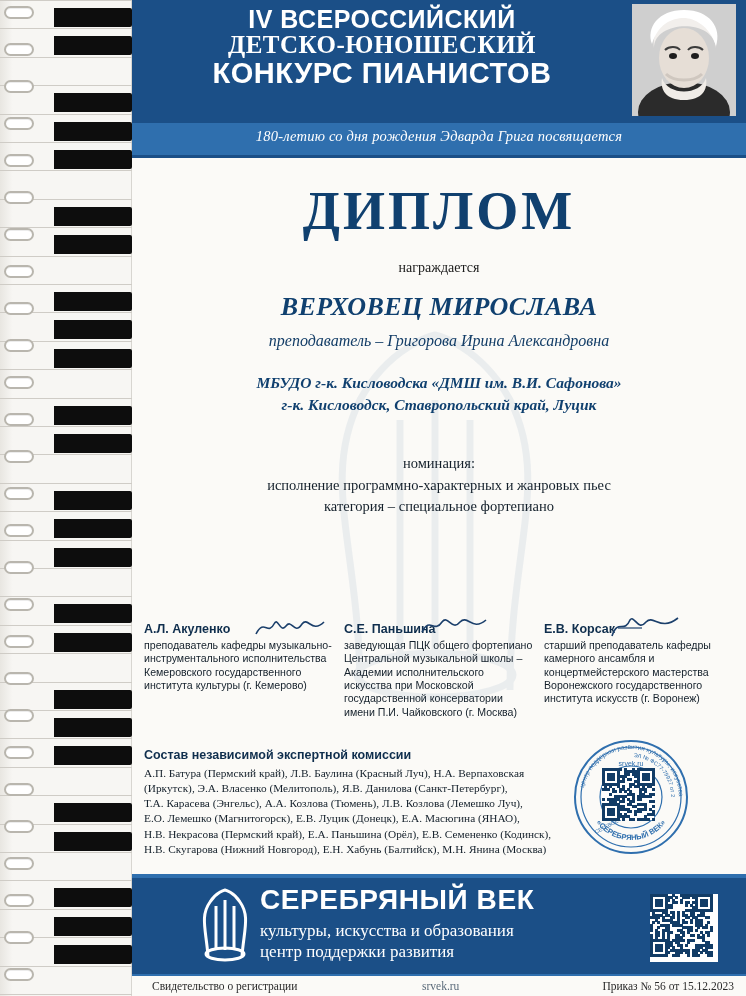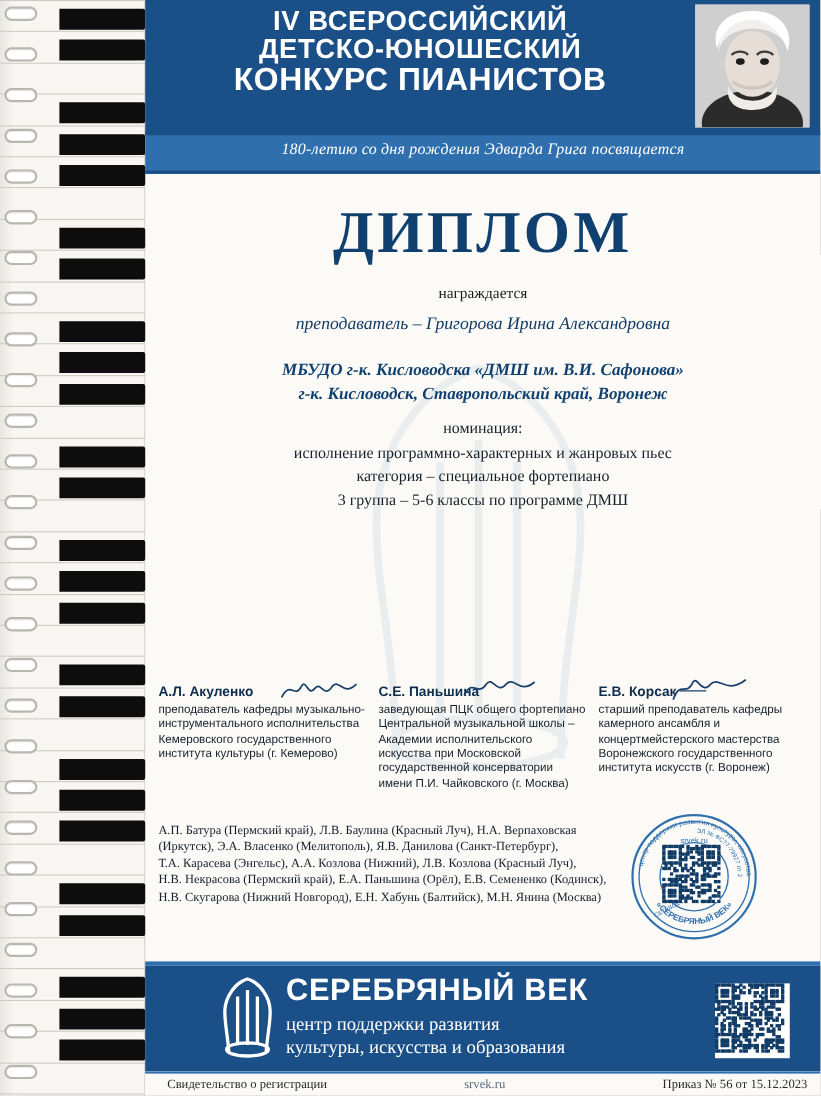--- a/index.html
+++ b/index.html
@@ -79,21 +79,21 @@
     position: absolute;
     left: 0; top: 6px;
     width: 500px;
     text-align: center;
     font-family: "Liberation Sans", sans-serif;
     font-weight: bold;
     line-height: 1.04;
     letter-spacing: .5px;
   }
   .ht1 { font-size: 25px; }
-  .ht2 { font-size: 25px; }
+  .ht2 { font-size: 25px; font-family: Liberation Serif, serif; }
   .ht3 { font-size: 29px; text-align: center; }
   .portrait {
     position: absolute;
     right: 10px; top: 4px;
     width: 104px; height: 112px;
     background: #d9d9d9;
     overflow: hidden;
   }
   .portrait svg { display:block; }
 
@@ -163,21 +163,21 @@
   }
   .org {
     margin-top: 22px;
     font-size: 15.5px;
     font-style: italic;
     font-weight: bold;
     color: #10406f;
     line-height: 1.45;
   }
   .nomination {
-    margin-top: 9px;
+    margin-top: 36px;
     font-size: 14.5px;
     color: #14202b;
     line-height: 1.5;
   }
 
   
   .signatures {
     position: absolute;
     left: 144px; top: 622px;
     width: 590px;
@@ -440,30 +440,30 @@
 
   <div class="dedication">
     <div class="ded-rule" style="top:0"></div>
     <div class="dedication-inner">180-летию со дня рождения Эдварда Грига посвящается</div>
     <div class="ded-rule" style="top:35px"></div>
   </div>
 
   <div class="body-area">
     <div class="diploma">ДИПЛОМ</div>
     <div class="awarded">награждается</div>
+    <div class="winner">ВЕРХОВЕЦ МИРОСЛАВА</div>
     <div class="teacher">преподаватель – Григорова Ирина Александровна</div>
     <div class="org">
       <div>МБУДО г-к. Кисловодска «ДМШ им. В.И. Сафонова»</div>
-      <div>г-к. Кисловодск, Ставропольский край, Воронеж</div>
+      <div>г-к. Кисловодск, Ставропольский край, Луцик</div>
     </div>
     <div class="nomination">
       <div>номинация:</div>
       <div>исполнение программно-характерных и жанровых пьес</div>
       <div>категория – специальное фортепиано</div>
-      <div>3 группа – 5-6 классы по программе ДМШ</div>
     </div>
   </div>
 
   <div class="signatures">
     <div class="sig-col">
       <div class="sig-scribble">
         <svg viewBox="0 0 74 26" width="74" height="26">
           <path d="M2 20 C10 4 14 22 20 10 C24 2 26 20 32 12 C38 4 40 22 48 10 C54 2 58 20 70 8" fill="none" stroke="#1b3f6b" stroke-width="1.6"></path>
         </svg>
       </div>
@@ -485,23 +485,25 @@
           <path d="M4 22 C10 4 16 20 22 6 C26 0 30 18 38 8 C46 0 52 18 70 4" fill="none" stroke="#1b3f6b" stroke-width="1.6"></path>
           <path d="M10 14 L34 14" stroke="#1b3f6b" stroke-width="1.2" fill="none"></path>
         </svg>
       </div>
       <div class="sig-name">Е.В. Корсак</div>
       <div class="sig-role">старший преподаватель кафедры камерного ансамбля и концертмейстерского мастерства Воронежского государственного института искусств (г. Воронеж)</div>
     </div>
   </div>
 
   <div class="commission">
+    <div class="comm-title">Состав независимой экспертной комиссии</div>
     <div class="comm-line">А.П. Батура (Пермский край), Л.В. Баулина (Красный Луч), Н.А. Верпаховская</div>
     <div class="comm-line">(Иркутск), Э.А. Власенко (Мелитополь), Я.В. Данилова (Санкт-Петербург),</div>
-    <div class="comm-line">Т.А. Карасева (Энгельс), А.А. Козлова (Нижний), Л.В. Козлова (Красный Луч),</div>
+    <div class="comm-line">Т.А. Карасева (Энгельс), А.А. Козлова (Тюмень), Л.В. Козлова (Лемешко Луч),</div>
+    <div class="comm-line">Е.О. Лемешко (Магнитогорск), Е.В. Луцик (Донецк), Е.А. Масюгина (ЯНАО),</div>
     <div class="comm-line">Н.В. Некрасова (Пермский край), Е.А. Паньшина (Орёл), Е.В. Семененко (Кодинск),</div>
     <div class="comm-line">Н.В. Скугарова (Нижний Новгород), Е.Н. Хабунь (Балтийск), М.Н. Янина (Москва)</div>
   </div>
 
   <div class="seal">
     <svg viewBox="0 0 118 118" width="118" height="118">
       <defs>
         <path id="ringTop" d="M 59,59 m -48,0 a 48,48 0 1,1 96,0"></path>
         <path id="ringBot" d="M 59,59 m -43,0 a 43,43 0 1,0 86,0"></path>
         <path id="ringTop2" d="M 59,59 m -40,0 a 40,40 0 1,1 80,0"></path>
@@ -771,22 +773,22 @@
           <path d="M10 70 C8 44 2 30 12 16 C18 6 27 4 27 4 C27 4 36 6 42 16 C52 30 46 44 44 70"></path>
           <path d="M18 64 L18 20"></path>
           <path d="M27 64 L27 14"></path>
           <path d="M36 64 L36 20"></path>
           <ellipse cx="27" cy="68" rx="19" ry="6"></ellipse>
         </g>
       </svg>
     </div>
     <div class="footer-title">СЕРЕБРЯНЫЙ ВЕК</div>
     <div class="footer-sub">
+      <div>культуры, искусства и образования</div>
       <div>центр поддержки развития</div>
-      <div>культуры, искусства и образования</div>
     </div>
     <div class="footer-qr" id="footqr" style="position: absolute;">
         <div class="qr-cell" style="left: 0px; top: 0px; width: 3px; height: 3px;"></div>
         <div class="qr-cell" style="left: 2.48px; top: 0px; width: 3px; height: 3px;"></div>
         <div class="qr-cell" style="left: 4.96px; top: 0px; width: 3px; height: 3px;"></div>
         <div class="qr-cell" style="left: 7.44px; top: 0px; width: 3px; height: 3px;"></div>
         <div class="qr-cell" style="left: 9.92px; top: 0px; width: 3px; height: 3px;"></div>
         <div class="qr-cell" style="left: 12.4px; top: 0px; width: 3px; height: 3px;"></div>
         <div class="qr-cell" style="left: 14.88px; top: 0px; width: 3px; height: 3px;"></div>
         <div class="qr-cell" style="left: 22.32px; top: 0px; width: 3px; height: 3px;"></div>

